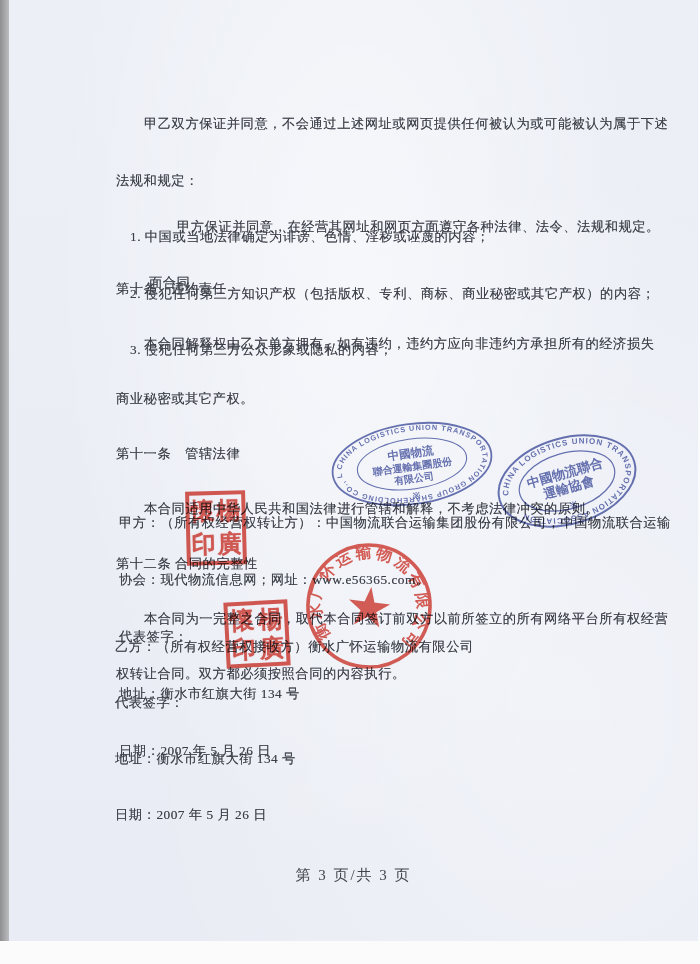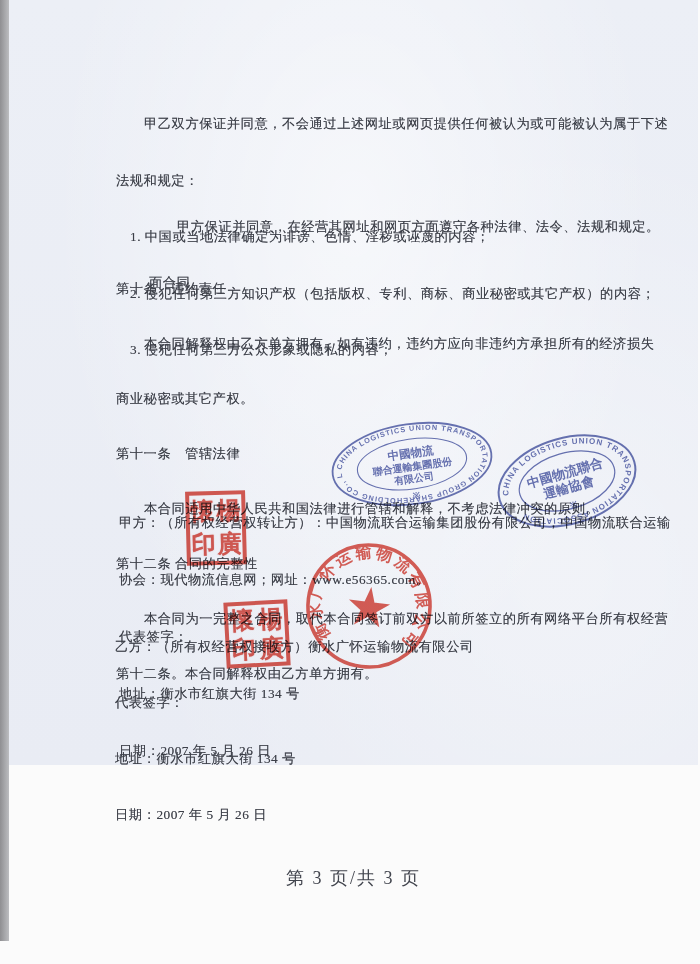--- a/index.html
+++ b/index.html
@@ -10,21 +10,21 @@
   body{
     position:relative; width:700px; height:964px; overflow:hidden;
     background:#fbfbfb;
     font-family:"Liberation Serif","DejaVu Serif",serif;
   }
   .scan-edge-left{
     position:absolute; left:0; top:0; width:9px; height:941px;
     background:linear-gradient(90deg,#8f8f92,#bcbdc0);
   }
   .paper{
-    position:absolute; left:9px; top:0; width:689px; height:765px;
+    position:absolute; left:9px; top:0; width:689px; height:941px;
     background:
       radial-gradient(ellipse at 50% 28%, rgba(255,255,255,.55), rgba(255,255,255,0) 62%),
       radial-gradient(ellipse at 80% 75%, rgba(255,255,255,.35), rgba(255,255,255,0) 55%),
       linear-gradient(#eceff6,#e9ecf4);
   }
   .block{position:absolute; white-space:pre;}
   .line{
     font-size:13.3px; letter-spacing:.5px; color:var(--ink);
     text-shadow:0 0 .4px rgba(60,63,72,.55);
   }
@@ -35,21 +35,21 @@
   .b-articles{left:107px; top:243px;}
   .b-articles .line{line-height:19px;}
   .b-party-a{left:110px; top:476px;}
   .b-party-a .line{line-height:21px;}
   .b-party-b{left:106px; top:601px;}
   .b-party-b .line{line-height:20px;}
   .ind{text-indent:28px;}
   .ind-li{text-indent:14px;}
   .footer-line{
     position:absolute; left:0; top:866px; width:689px; text-align:center;
-    font-size:18px; letter-spacing:2px; color:#42454e;
+    font-size:15px; letter-spacing:2px; color:#42454e;
   }
   
   .stamp{position:absolute; mix-blend-mode:multiply;}
   .stamp-blue{opacity:.82;}
   .stamp-blue ellipse{stroke:var(--stamp-blue); fill:none;}
   .stamp-blue text{fill:var(--stamp-blue);}
   .stamp-blue .ring-latin{
     font-family:"Liberation Sans","DejaVu Sans",sans-serif;
     font-weight:bold; letter-spacing:1px;
   }
@@ -91,21 +91,21 @@
   </div>
 
   <div class="block b-articles">
     <div class="line">第十条　违约责任</div>
     <div class="line ind">本合同解释权由乙方单方拥有。如有违约，违约方应向非违约方承担所有的经济损失</div>
     <div class="line">商业秘密或其它产权。</div>
     <div class="line">第十一条　管辖法律</div>
     <div class="line ind">本合同适用中华人民共和国法律进行管辖和解释，不考虑法律冲突的原则。</div>
     <div class="line">第十二条 合同的完整性</div>
     <div class="line ind">本合同为一完整之合同，取代本合同签订前双方以前所签立的所有网络平台所有权经营</div>
-    <div class="line">第十二条。本合同解释权由乙方单方拥有。</div>
+    <div class="line">权转让合同。双方都必须按照合同的内容执行。</div>
   </div>
 
   <div class="block b-party-a">
     <div class="line">甲方：（所有权经营权转让方）：中国物流联合运输集团股份有限公司，中国物流联合运输</div>
     <div class="line">协会：现代物流信息网；网址：www.e56365.com。</div>
     <div class="line">代表签字：</div>
     <div class="line">地址：衡水市红旗大街 134 号</div>
     <div class="line">日期：2007 年 5 月 26 日</div>
   </div>
 

